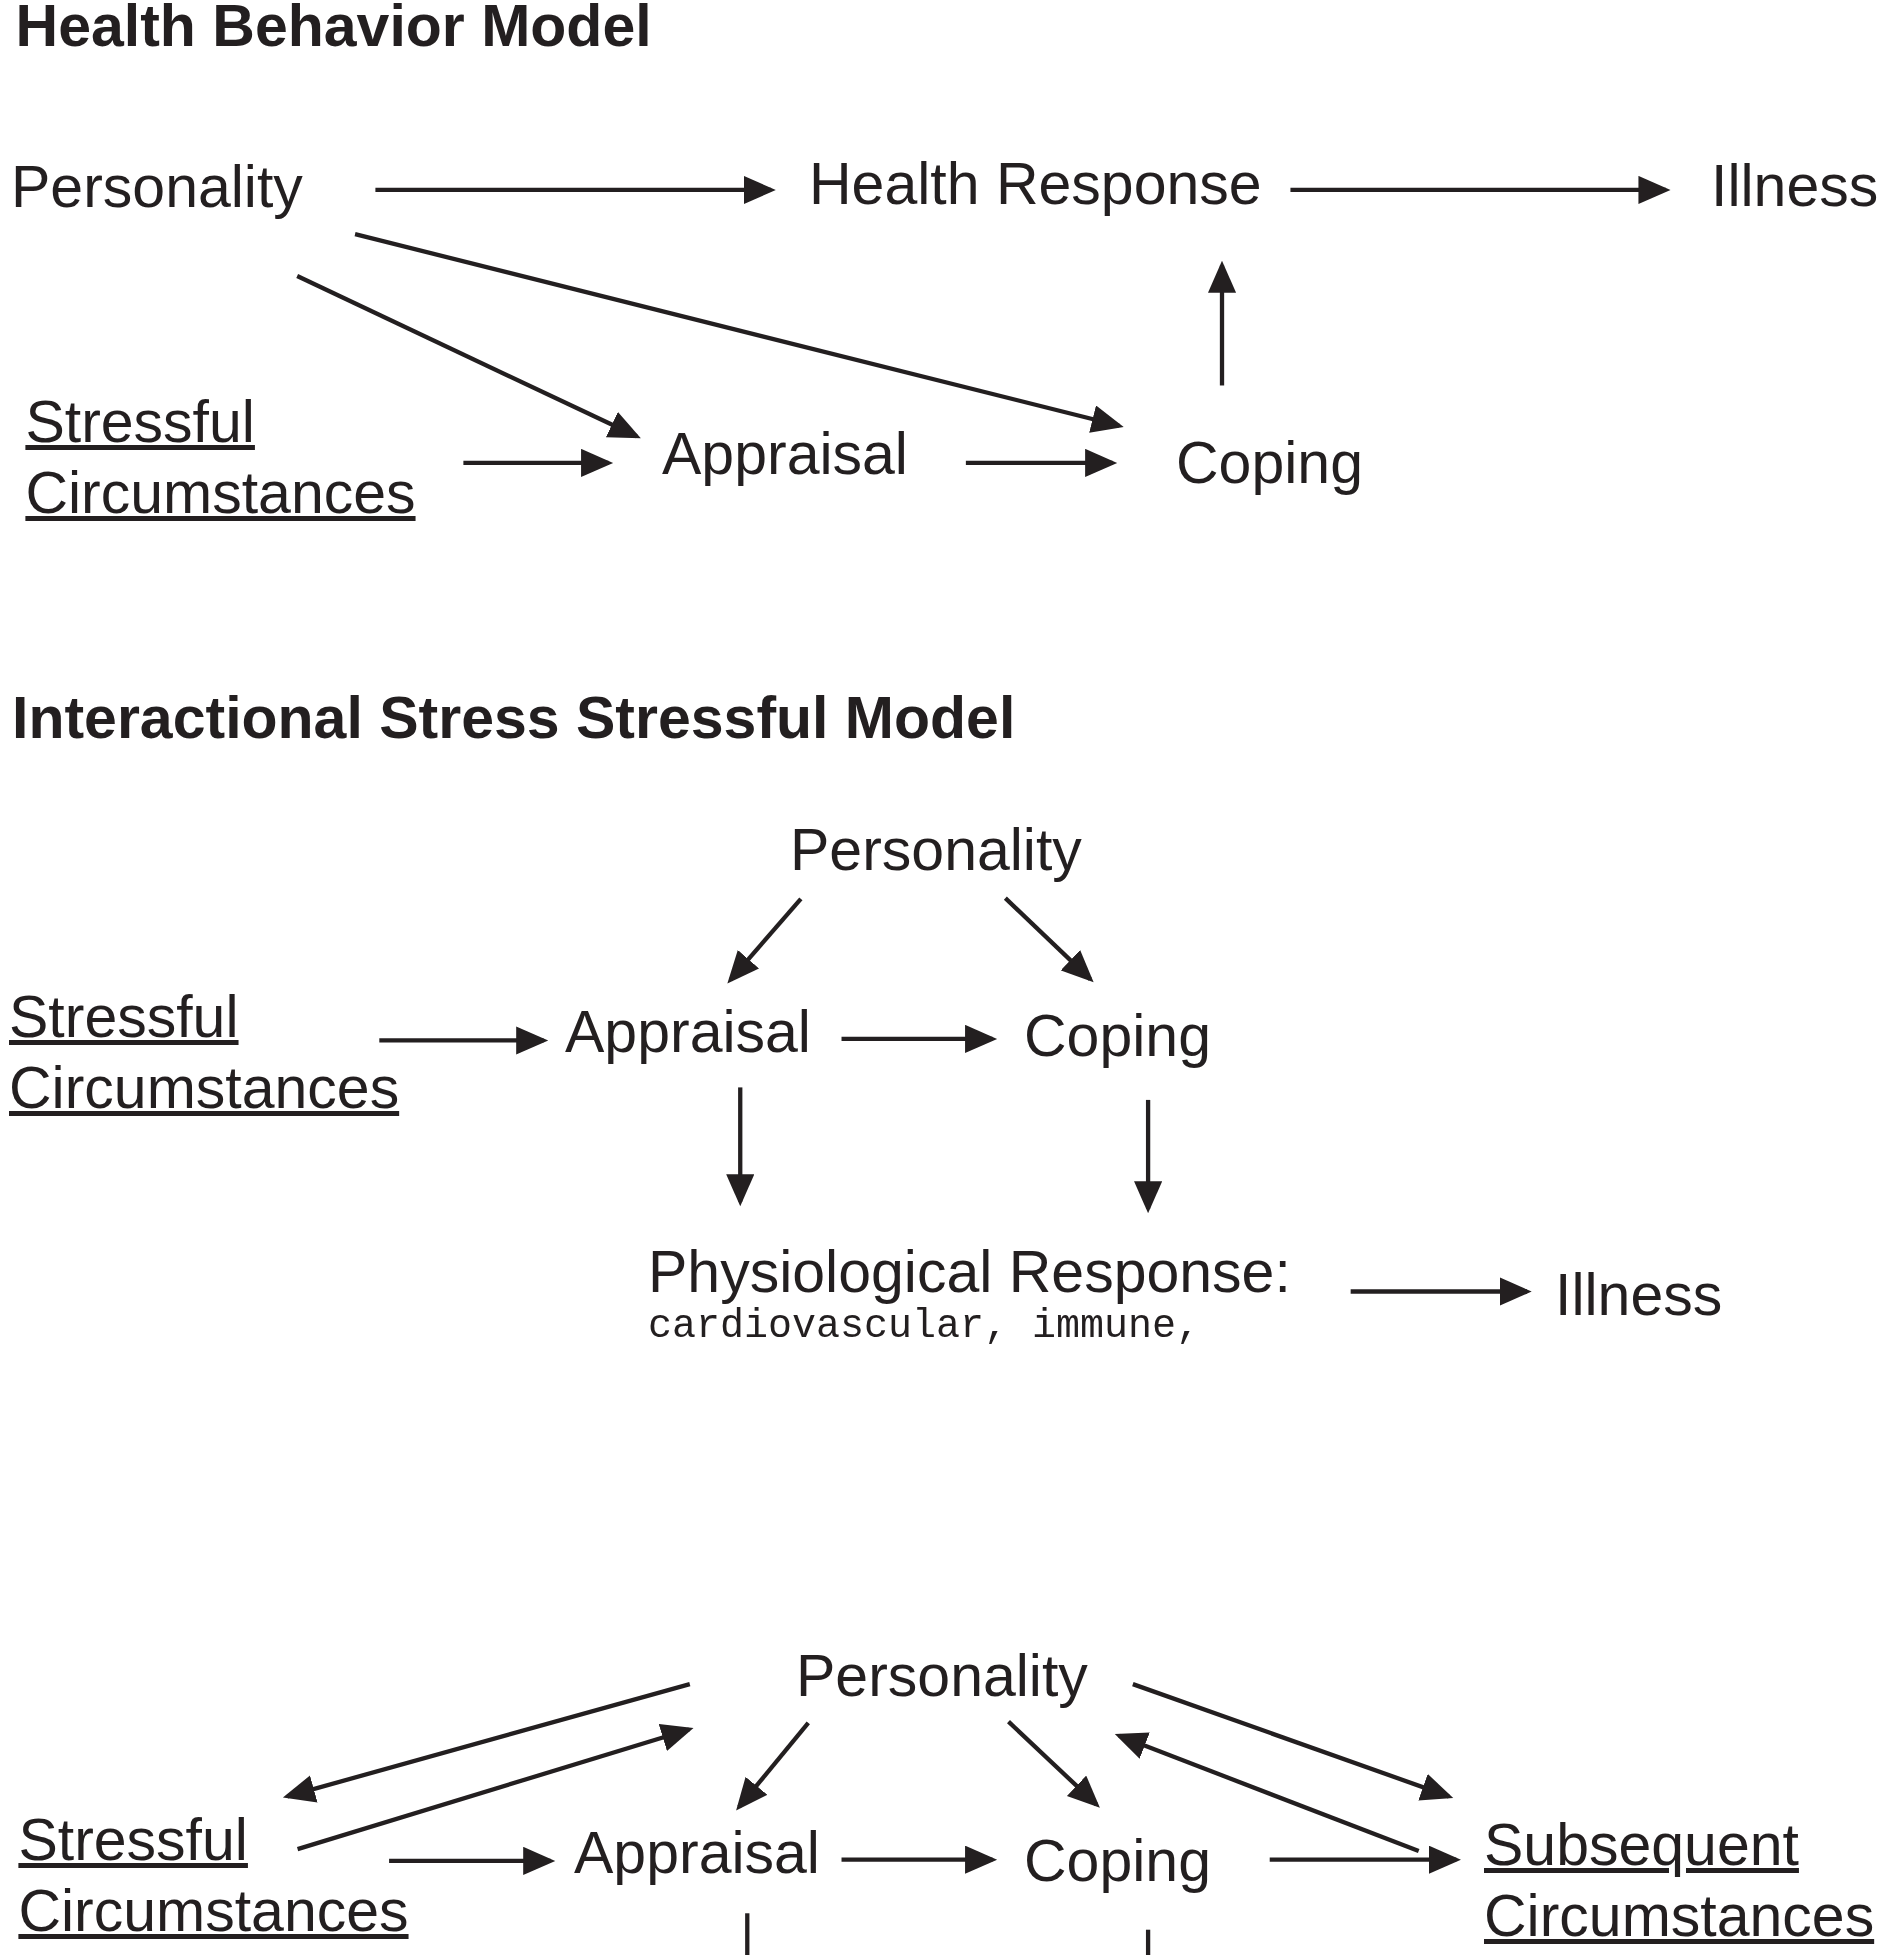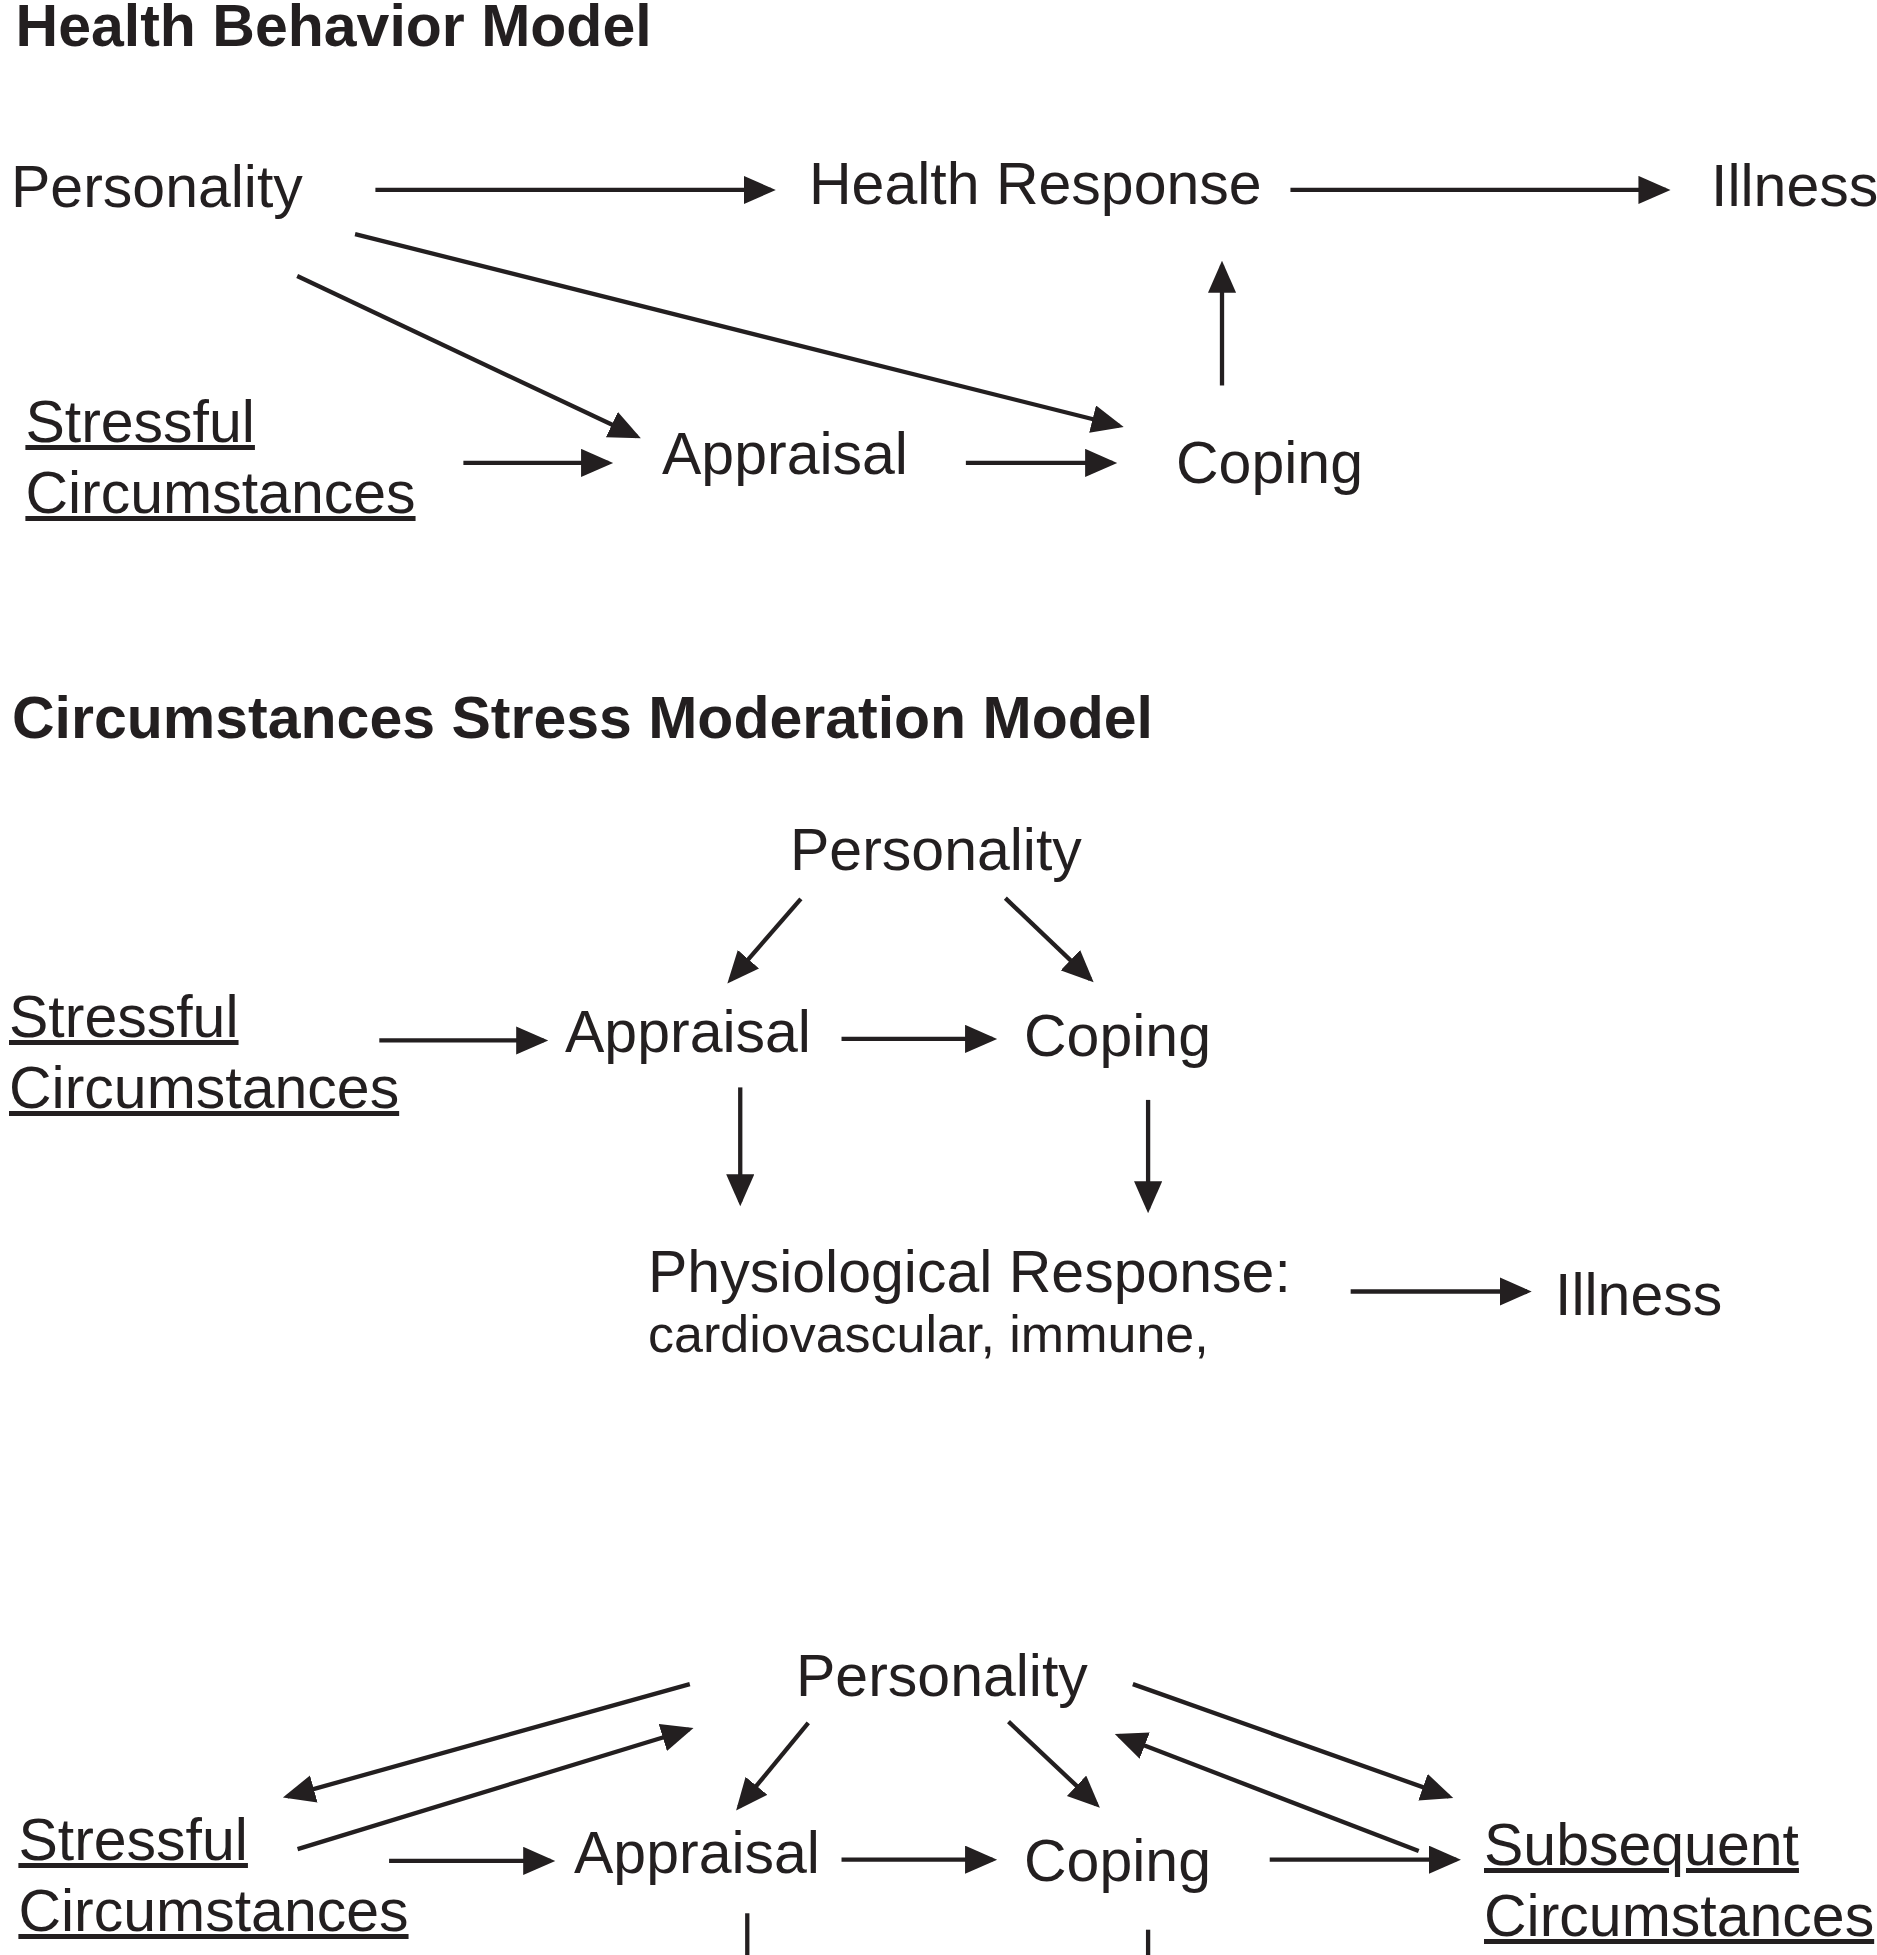--- a/index.html
+++ b/index.html
@@ -33,21 +33,22 @@
     color: #231f20;
   }
   .ttl {
     font-weight: bold;
   }
   .pre {
     white-space: pre-line;
     text-decoration: underline;
   }
   .sub {
-    font-size: 52px;
+    font-size: 40px;
+    font-family: Liberation Mono, monospace;
   }
 </style>
 </head>
 <body>
 
 <div class="page">
 
   <svg class="arrows" width="1877" height="2777" viewBox="0 0 4800 7100">
     <defs>
       <marker id="ah" markerUnits="userSpaceOnUse" markerWidth="86" markerHeight="74" refX="70" refY="36" orient="auto">
@@ -91,21 +92,21 @@
 
   <div class="lbl ttl" style="left:15.6px;top:-9.4px">Health Behavior Model</div>
   <div class="lbl" style="left:11px;top:152px">Personality</div>
   <div class="lbl" style="left:809px;top:149px">Health Response</div>
   <div class="lbl" style="left:1711px;top:151px">Illness</div>
   <div class="lbl pre" style="left:25.4px;top:387px">Stressful
 Circumstances</div>
   <div class="lbl" style="left:662px;top:419px">Appraisal</div>
   <div class="lbl" style="left:1176px;top:428px">Coping</div>
 
-  <div class="lbl ttl" style="left:12px;top:683px">Circumstances Stress Moderation Model</div>
+  <div class="lbl ttl" style="left:12px;top:683px">Interactional Stress Stressful Model</div>
   <div class="lbl" style="left:790px;top:815px">Personality</div>
   <div class="lbl pre" style="left:9px;top:982px">Stressful
 Circumstances</div>
   <div class="lbl" style="left:565px;top:997px">Appraisal</div>
   <div class="lbl" style="left:1024px;top:1001px">Coping</div>
   <div class="lbl" style="left:648px;top:1237px">Physiological Response:</div>
   <div class="lbl sub" style="left:648px;top:1303px">cardiovascular, immune,</div>
   <div class="lbl" style="left:1555px;top:1260px">Illness</div>
 
   <div class="lbl" style="left:796px;top:1641px">Personality</div>

